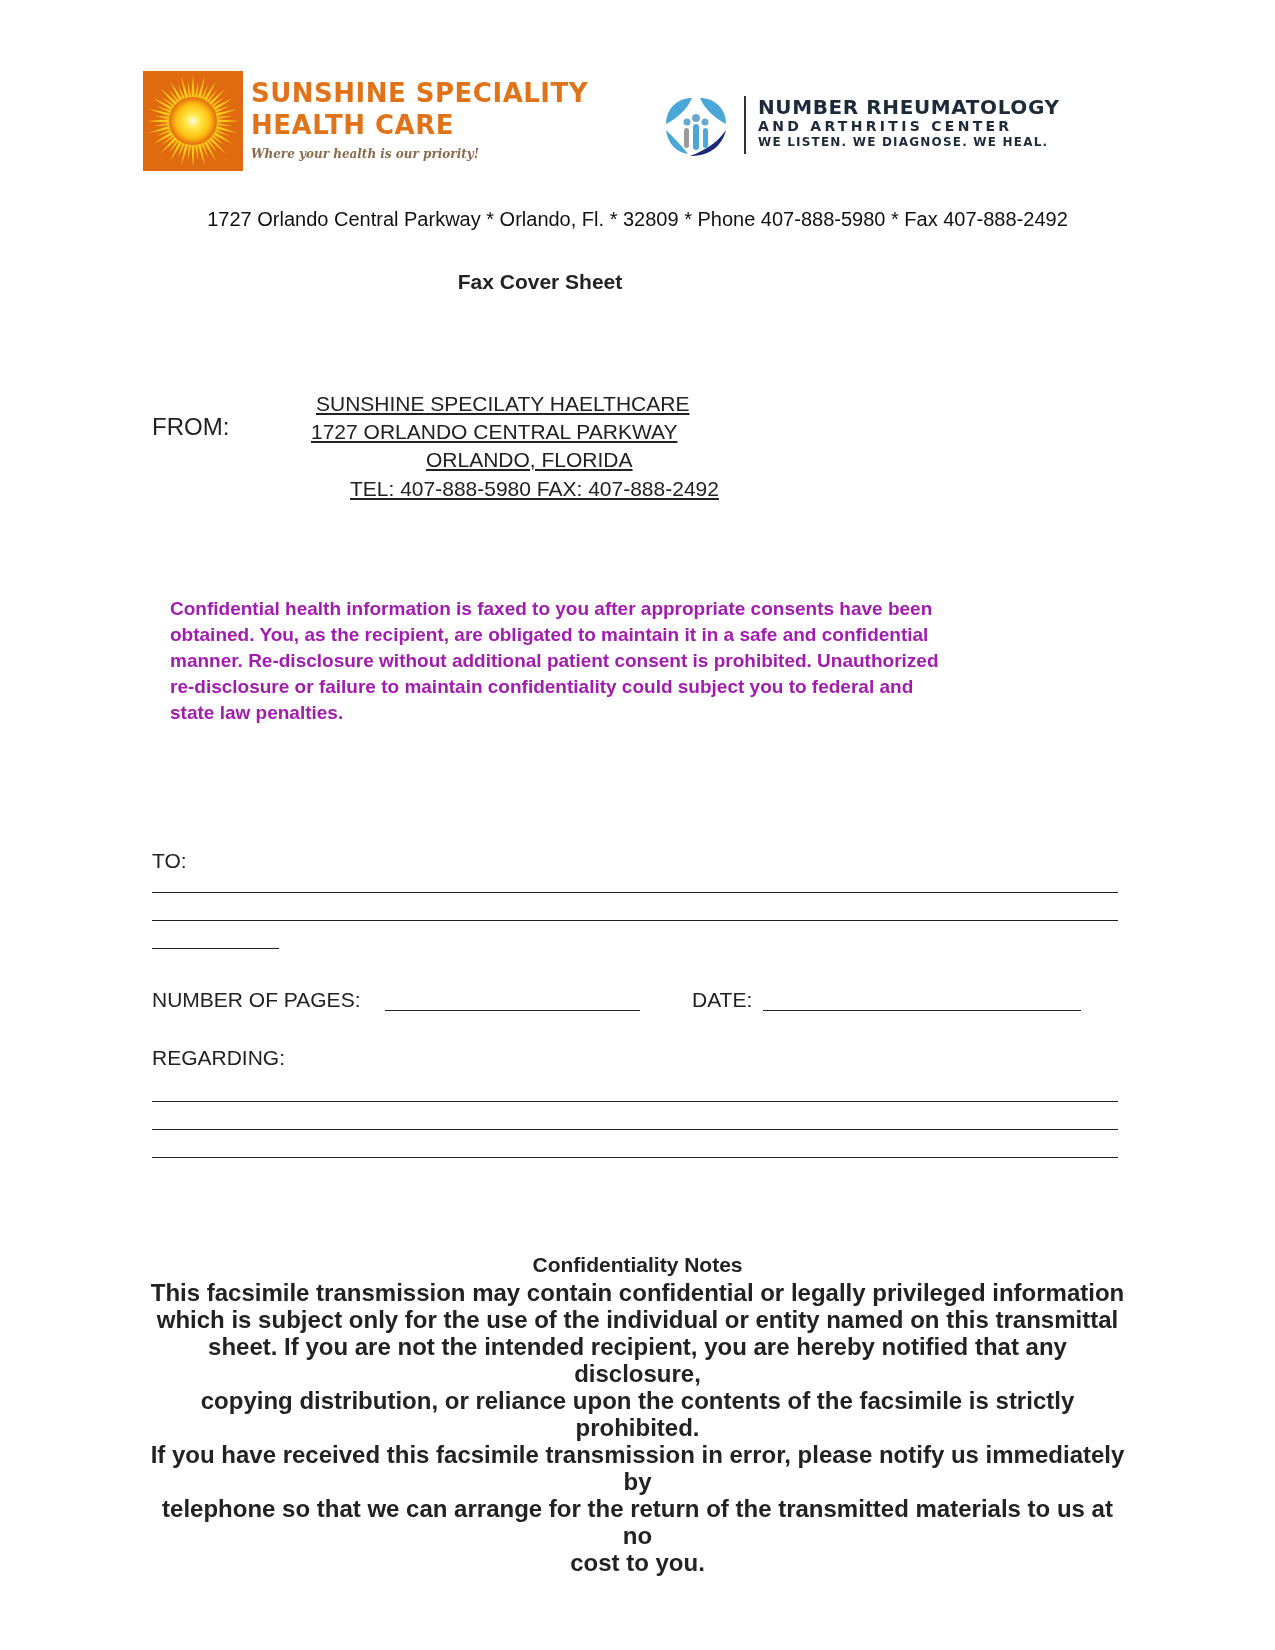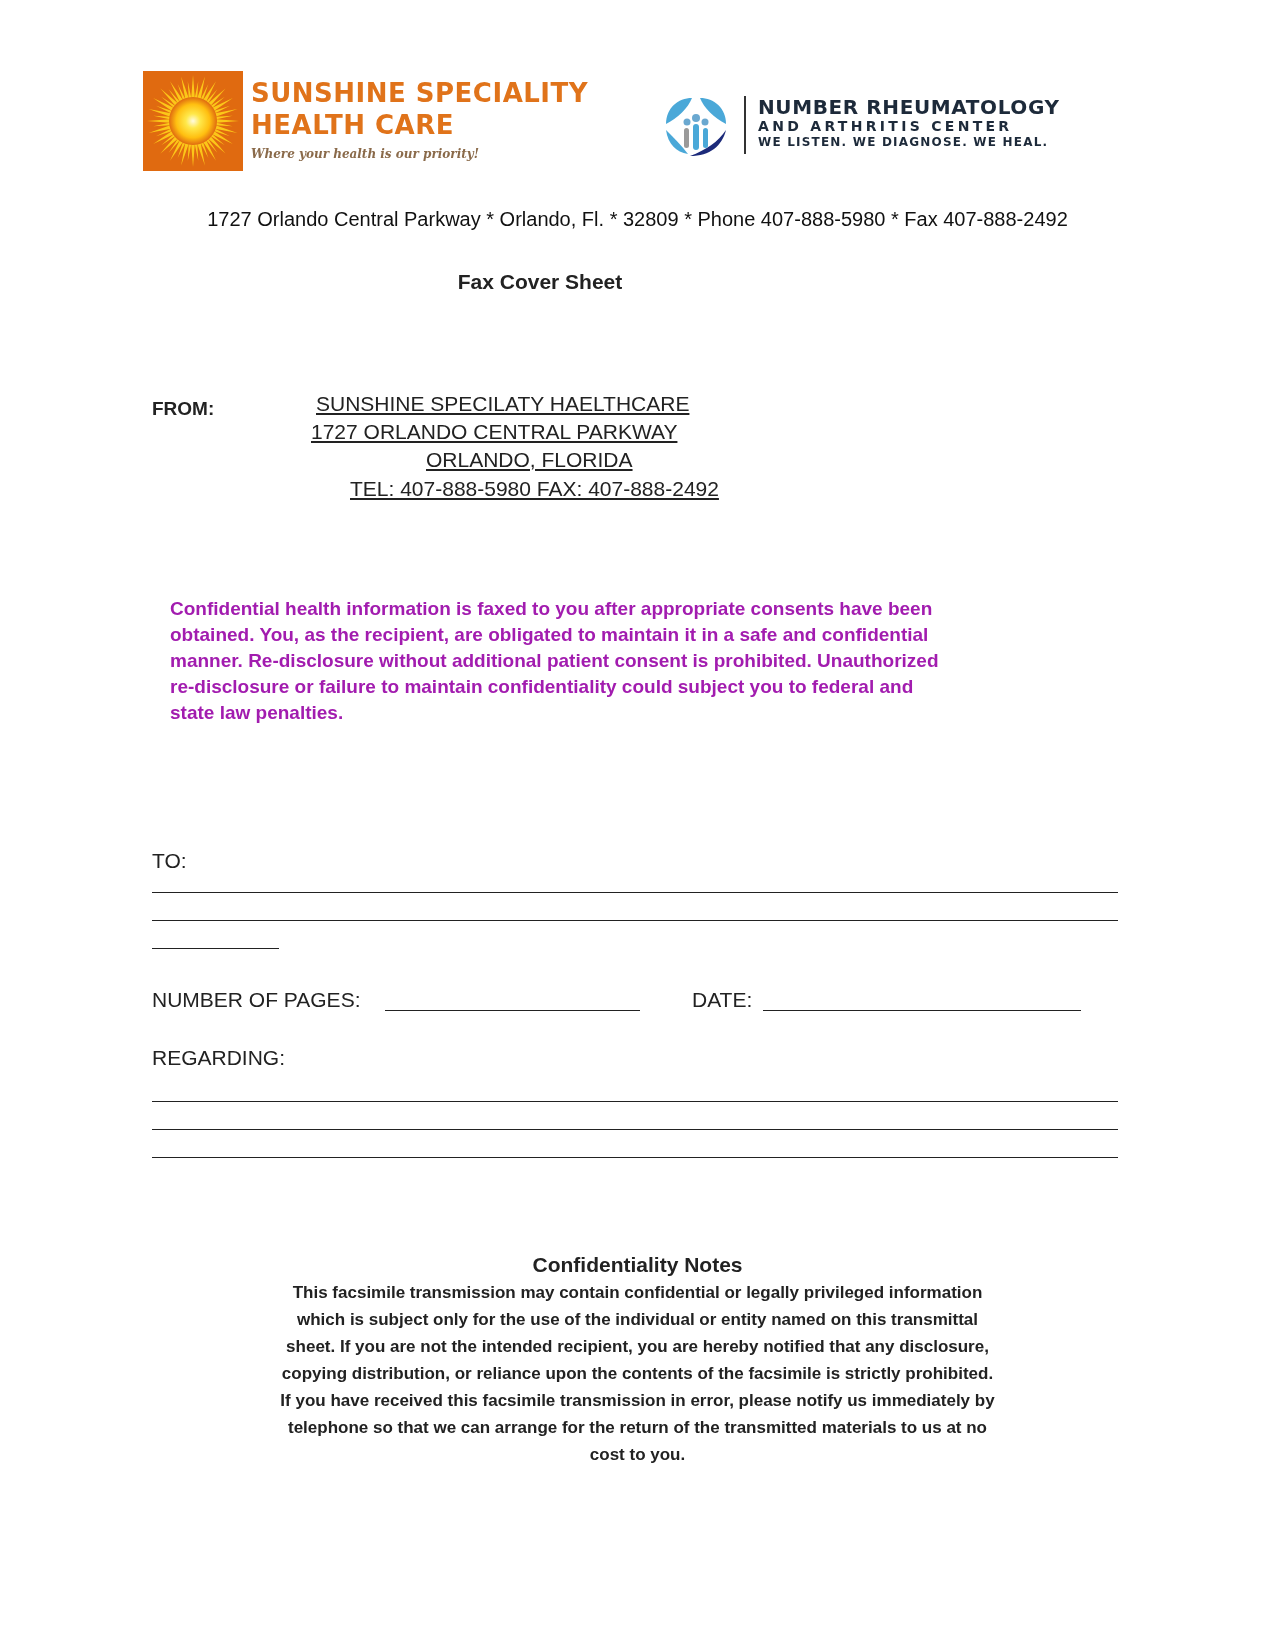--- a/index.html
+++ b/index.html
@@ -17,38 +17,38 @@
   .logo2-mark { position: absolute; left: 0; top: 0; width: 72px; height: 64px; }
   .logo2-divider { position: absolute; left: 84px; top: 2px; width: 2px; height: 58px; background: #333; }
   .logo2-text { position: absolute; left: 98px; top: 2px; font-family: "DejaVu Sans", sans-serif; color: #1d2a3a; font-weight: bold; white-space: nowrap; }
   .l2-a { font-size: 20px; line-height: 22px; letter-spacing: 0.6px; }
   .l2-b { font-size: 14px; line-height: 17px; letter-spacing: 3.3px; }
   .l2-c { font-size: 12px; line-height: 14px; letter-spacing: 1.2px; }
 
   .address { left: 0; width: 1275px; top: 208px; text-align: center; font-family: "Liberation Sans", sans-serif; font-size: 20px; color: #111; }
   .title { left: 0; width: 1080px; top: 270px; text-align: center; font-family: "Liberation Sans", sans-serif; font-weight: bold; font-size: 21px; color: #222; }
 
-  .from-label { left: 152px; top: 398px; font-family: "Liberation Sans", sans-serif; font-weight: bold; font-size: 19px; }
+  .from-label { left: 152px; top: 413px; font-family: "Liberation Sans", sans-serif; font-weight: normal; font-size: 24px; }
   .from-block { font-family: "Liberation Sans", sans-serif; font-size: 21px; white-space: nowrap; text-decoration: underline; }
   .fl1 { left: 316px; top: 392px; }
   .fl2 { left: 311px; top: 420px; }
   .fl3 { left: 426px; top: 448px; }
   .fl4 { left: 350px; top: 477px; }
 
   .notice { left: 170px; width: 940px; top: 596px; text-align: left; font-family: "Liberation Sans", sans-serif; font-weight: bold; font-size: 19px; line-height: 26px; color: #a21caf; }
 
   .field-label { font-family: "Liberation Sans", sans-serif; font-size: 21px; white-space: nowrap; color: #222; }
   .to-label { left: 152px; top: 849px; }
   .rule { position: absolute; height: 0; border-top: 1.6px solid #222; }
   .pages-label { left: 152px; top: 988px; }
   .date-label { left: 692px; top: 988px; }
   .regarding-label { left: 152px; top: 1046px; }
 
   .conf-title { left: 0; width: 1275px; top: 1253px; text-align: center; font-family: "Liberation Sans", sans-serif; font-weight: bold; font-size: 21px; color: #222; }
-  .conf-body { left: 150px; width: 975px; top: 1279px; text-align: center; font-family: "Liberation Sans", sans-serif; font-weight: bold; font-size: 17px; line-height: 27px; color: #222; }
+  .conf-body { left: 150px; width: 975px; top: 1279px; text-align: center; font-family: "Liberation Sans", sans-serif; font-weight: bold; font-size: 24px; line-height: 27px; color: #222; }
 </style>
 </head>
 <body>
 
 <div class="abs logo1">
   <div class="sun-box">
     <svg width="100" height="100" viewBox="0 0 100 100">
       <defs>
         <radialGradient id="sg" cx="50%" cy="50%" r="50%">
           <stop offset="0%" stop-color="#fffbe0"></stop>

